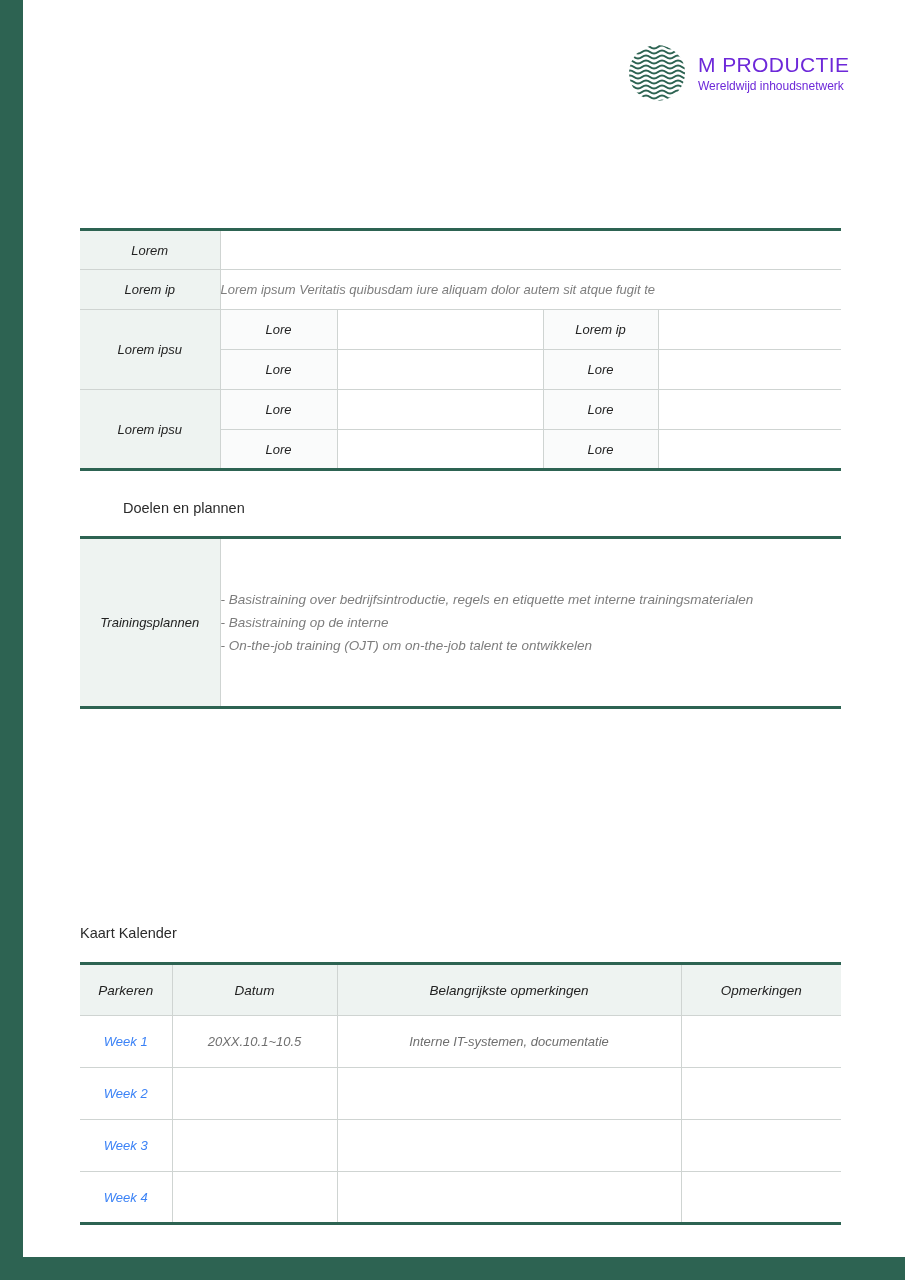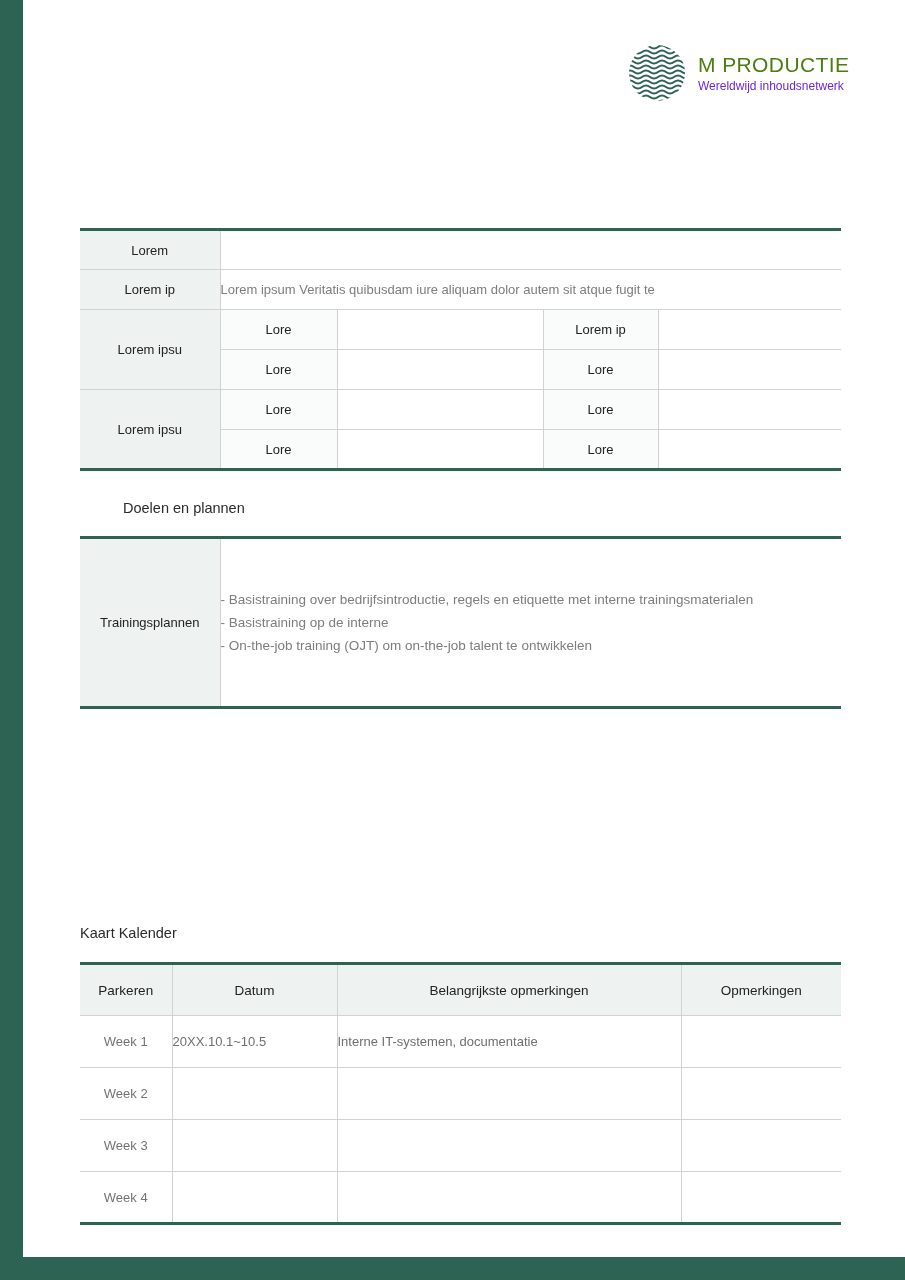--- a/index.html
+++ b/index.html
@@ -55,21 +55,21 @@
   }
   .logo-text {
     display: flex;
     flex-direction: column;
     justify-content: center;
     line-height: 1.05;
   }
   .logo-title {
     font-size: 21px;
     letter-spacing: 0.4px;
-    color: #4d7c0f;
+    color: #6d28d9;
     white-space: nowrap;
   }
   .logo-sub {
     font-size: 12px;
     color: #6d28d9;
     margin-top: 4px;
     white-space: nowrap;
   }
 
   
@@ -101,20 +101,21 @@
     border-collapse: collapse;
     table-layout: fixed;
     border-top: 3px solid #2d6352;
     border-bottom: 3px solid #2d6352;
   }
   .tbl td, .tbl th {
     border: 1px solid #cfd4d2;
     padding: 0;
     font-weight: normal;
     vertical-align: middle;
+    font-style: italic;
   }
   .tbl td:first-child, .tbl th:first-child { border-left: none; }
   .tbl td:last-child,  .tbl th:last-child  { border-right: none; }
 
   .lbl {
     background: #eef3f1;
     text-align: center;
     font-size: 13px;
     color: #222222;
   }
@@ -163,25 +164,25 @@
   .kal-head {
     background: #eef3f1;
     text-align: center;
     font-size: 13.5px;
     color: #222222;
   }
   .kal-week {
     background: #ffffff;
     text-align: center;
     font-size: 13px;
-    color: #737373;
+    color: #3b82f6;
   }
   .kal-cell {
     background: #ffffff;
-    text-align: left;
+    text-align: center;
     font-size: 13px;
     color: #6f6f6f;
   }
 </style>
 </head>
 <body>
 
 <div class="page-frame"></div>
 <div class="page-sheet"></div>
 

